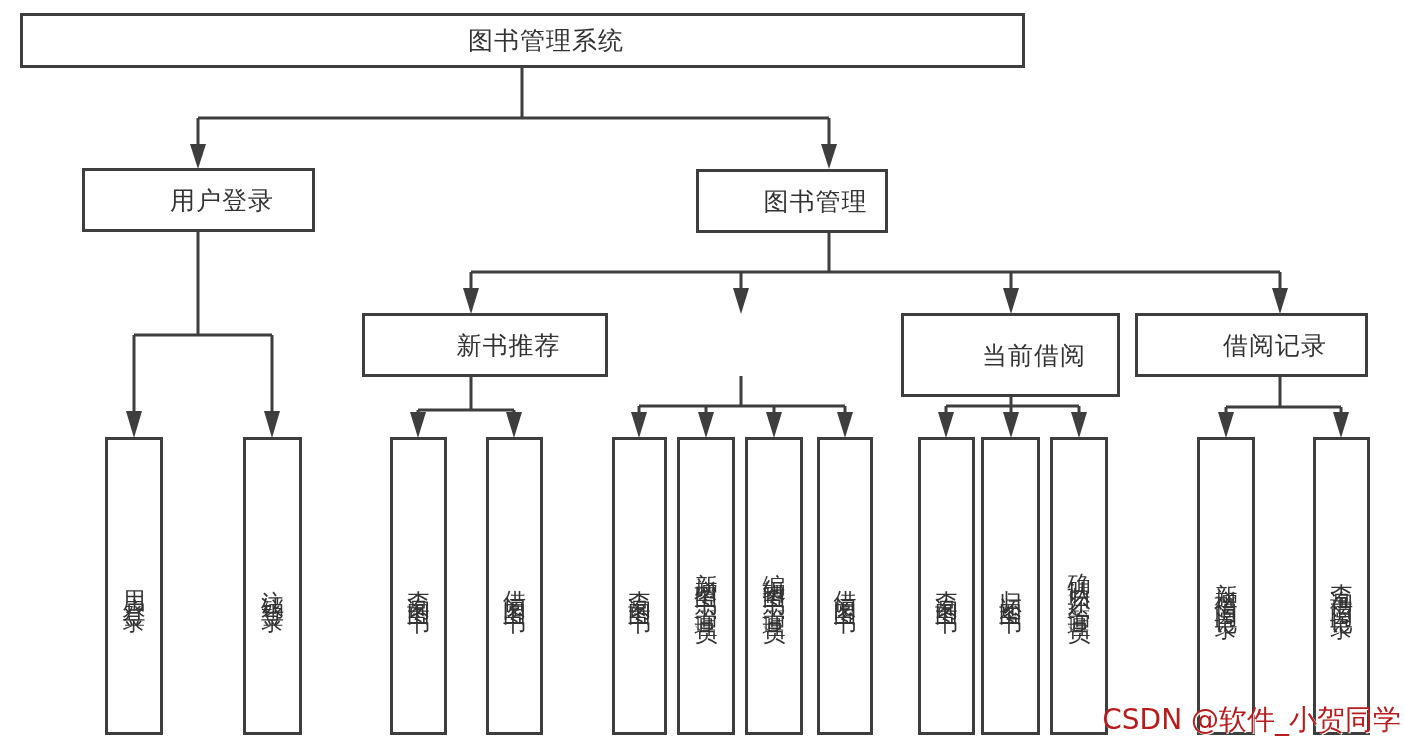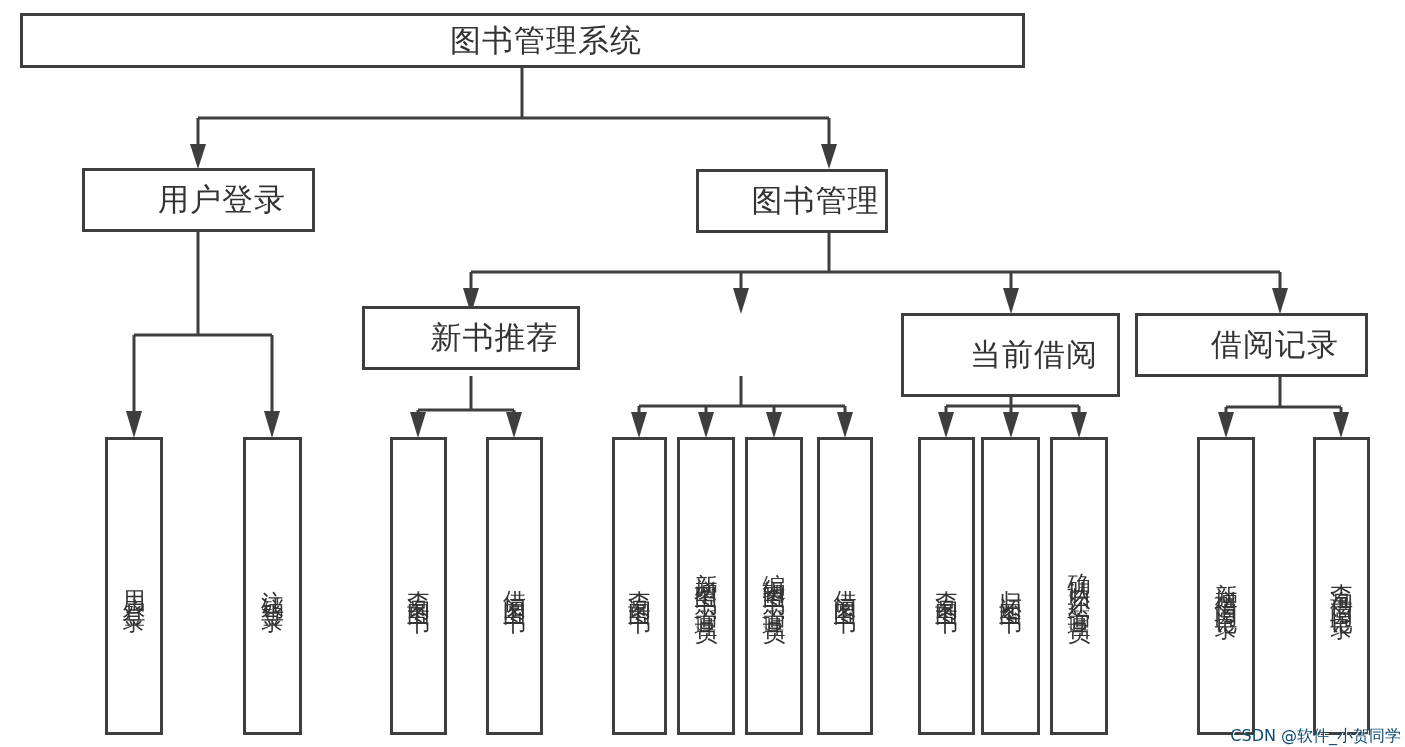--- a/index.html
+++ b/index.html
@@ -14,33 +14,33 @@
   #wires path{stroke:#3e3e3e;stroke-width:3;fill:none;}
   #wires polygon{fill:#3e3e3e;stroke:none;}
   .box{
     position:absolute;
     box-sizing:border-box;
     border:3px solid #3e3e3e;
     background:#ffffff;
     display:flex;align-items:center;justify-content:center;
     color:#333333;
   }
-  .hbox{font-size:31px;letter-spacing:1px;white-space:nowrap;padding-left:47px;}
+  .hbox{font-size:25px;letter-spacing:1px;white-space:nowrap;padding-left:47px;}
   .vbox{
     font-size:23px;
     writing-mode:vertical-rl;
     letter-spacing:7px;
     line-height:1;
     text-align:center;
   }
   #watermark{
     position:absolute;
-    right:4px;bottom:0;
-    font-size:16px;
-    color:#0c4a6e;
+    right:4px;bottom:8px;
+    font-size:28px;
+    color:#b91c1c;
     text-shadow:1px 1px 0 #ffffff;
     white-space:nowrap;
     z-index:5;
   }
 </style>
 </head>
 <body>
 
 <div id="stage">
 
@@ -85,21 +85,21 @@
       <polygon points="1218,412 1234,412 1226,438"></polygon>
       <polygon points="1333,412 1349,412 1341,438"></polygon>
     </g>
   </svg>
 
   <div class="box hbox" style="left:20px;top:13px;width:1005px;height:55px">图书管理系统</div>
 
   <div class="box hbox" style="left:82px;top:168px;width:233px;height:64px">用户登录</div>
   <div class="box hbox" style="left:696px;top:169px;width:192px;height:64px">图书管理</div>
 
-  <div class="box hbox" style="left:362px;top:306px;width:218px;height:64px">新书推荐</div>
+  <div class="box hbox" style="left:362px;top:313px;width:246px;height:64px">新书推荐</div>
   <div class="box hbox" style="left:901px;top:313px;width:219px;height:84px">当前借阅</div>
   <div class="box hbox" style="left:1135px;top:313px;width:233px;height:64px">借阅记录</div>
 
   <div class="box vbox" style="left:105px;top:437px;width:58px;height:298px">用户登录</div>
   <div class="box vbox" style="left:243px;top:437px;width:59px;height:298px">注销登录</div>
 
   <div class="box vbox" style="left:390px;top:437px;width:57px;height:298px">查询图书</div>
   <div class="box vbox" style="left:486px;top:437px;width:57px;height:298px">借阅图书</div>
 
   <div class="box vbox" style="left:612px;top:437px;width:55px;height:298px">查询图书</div>

